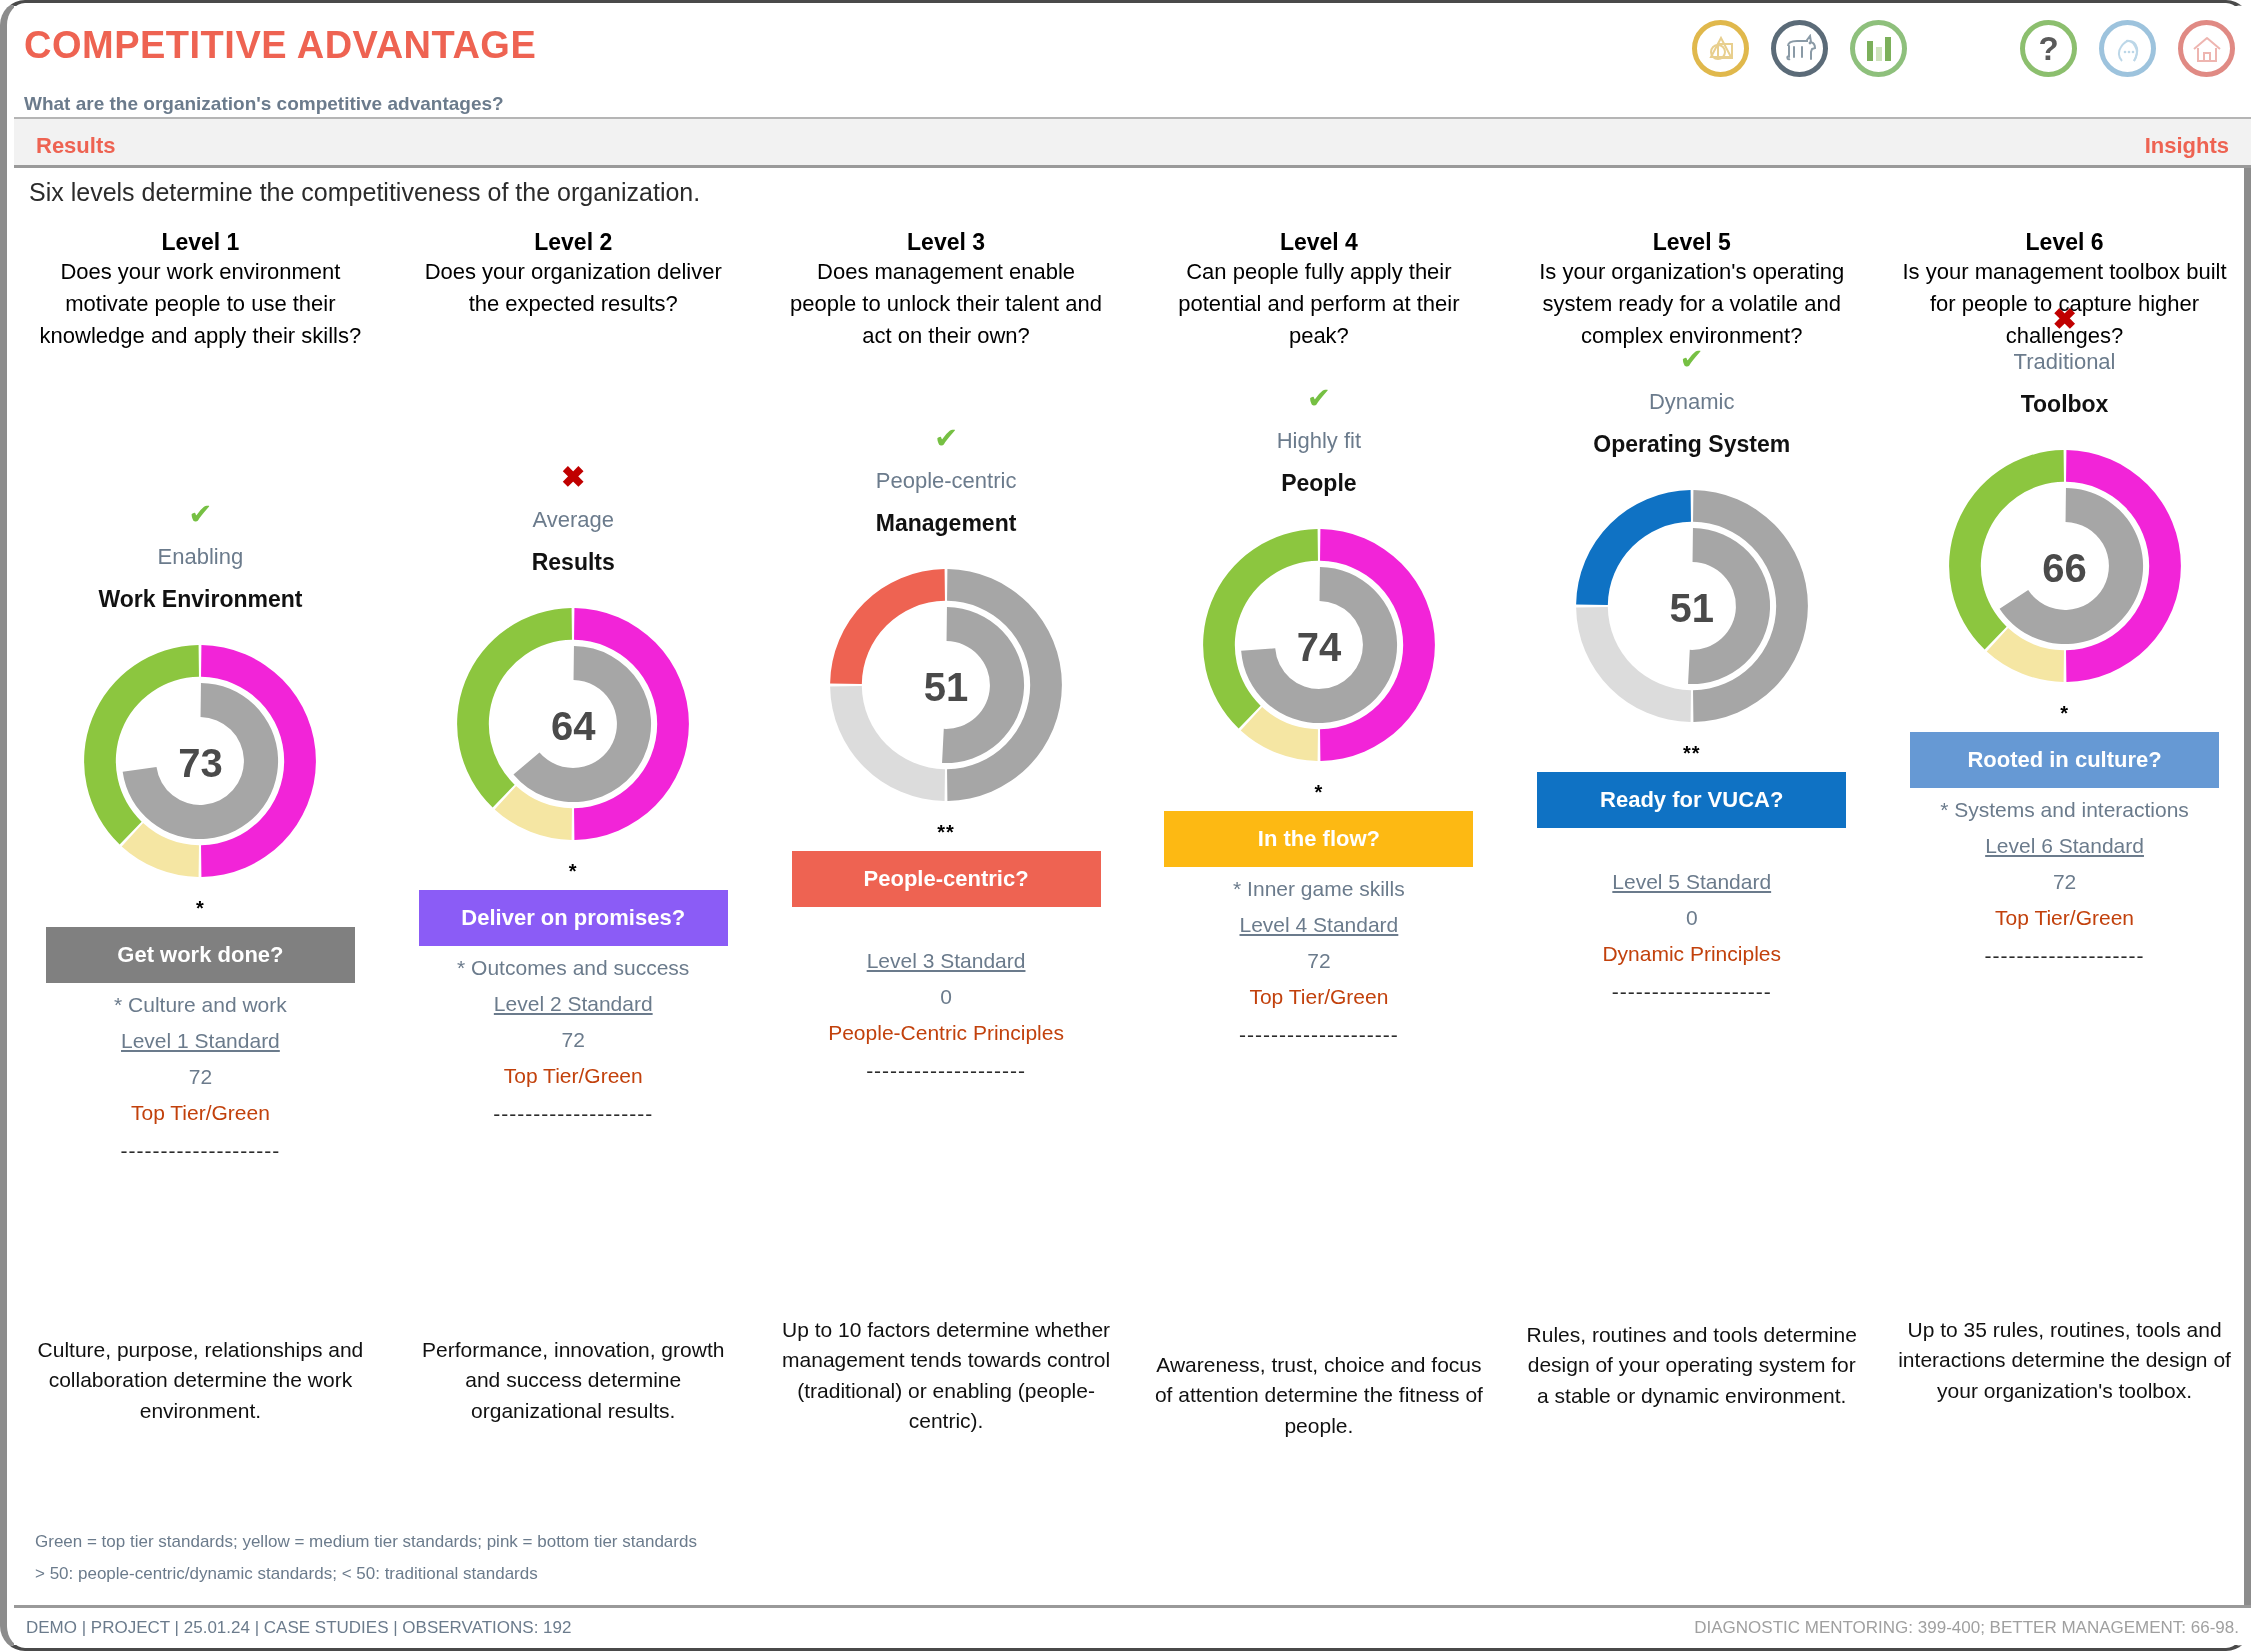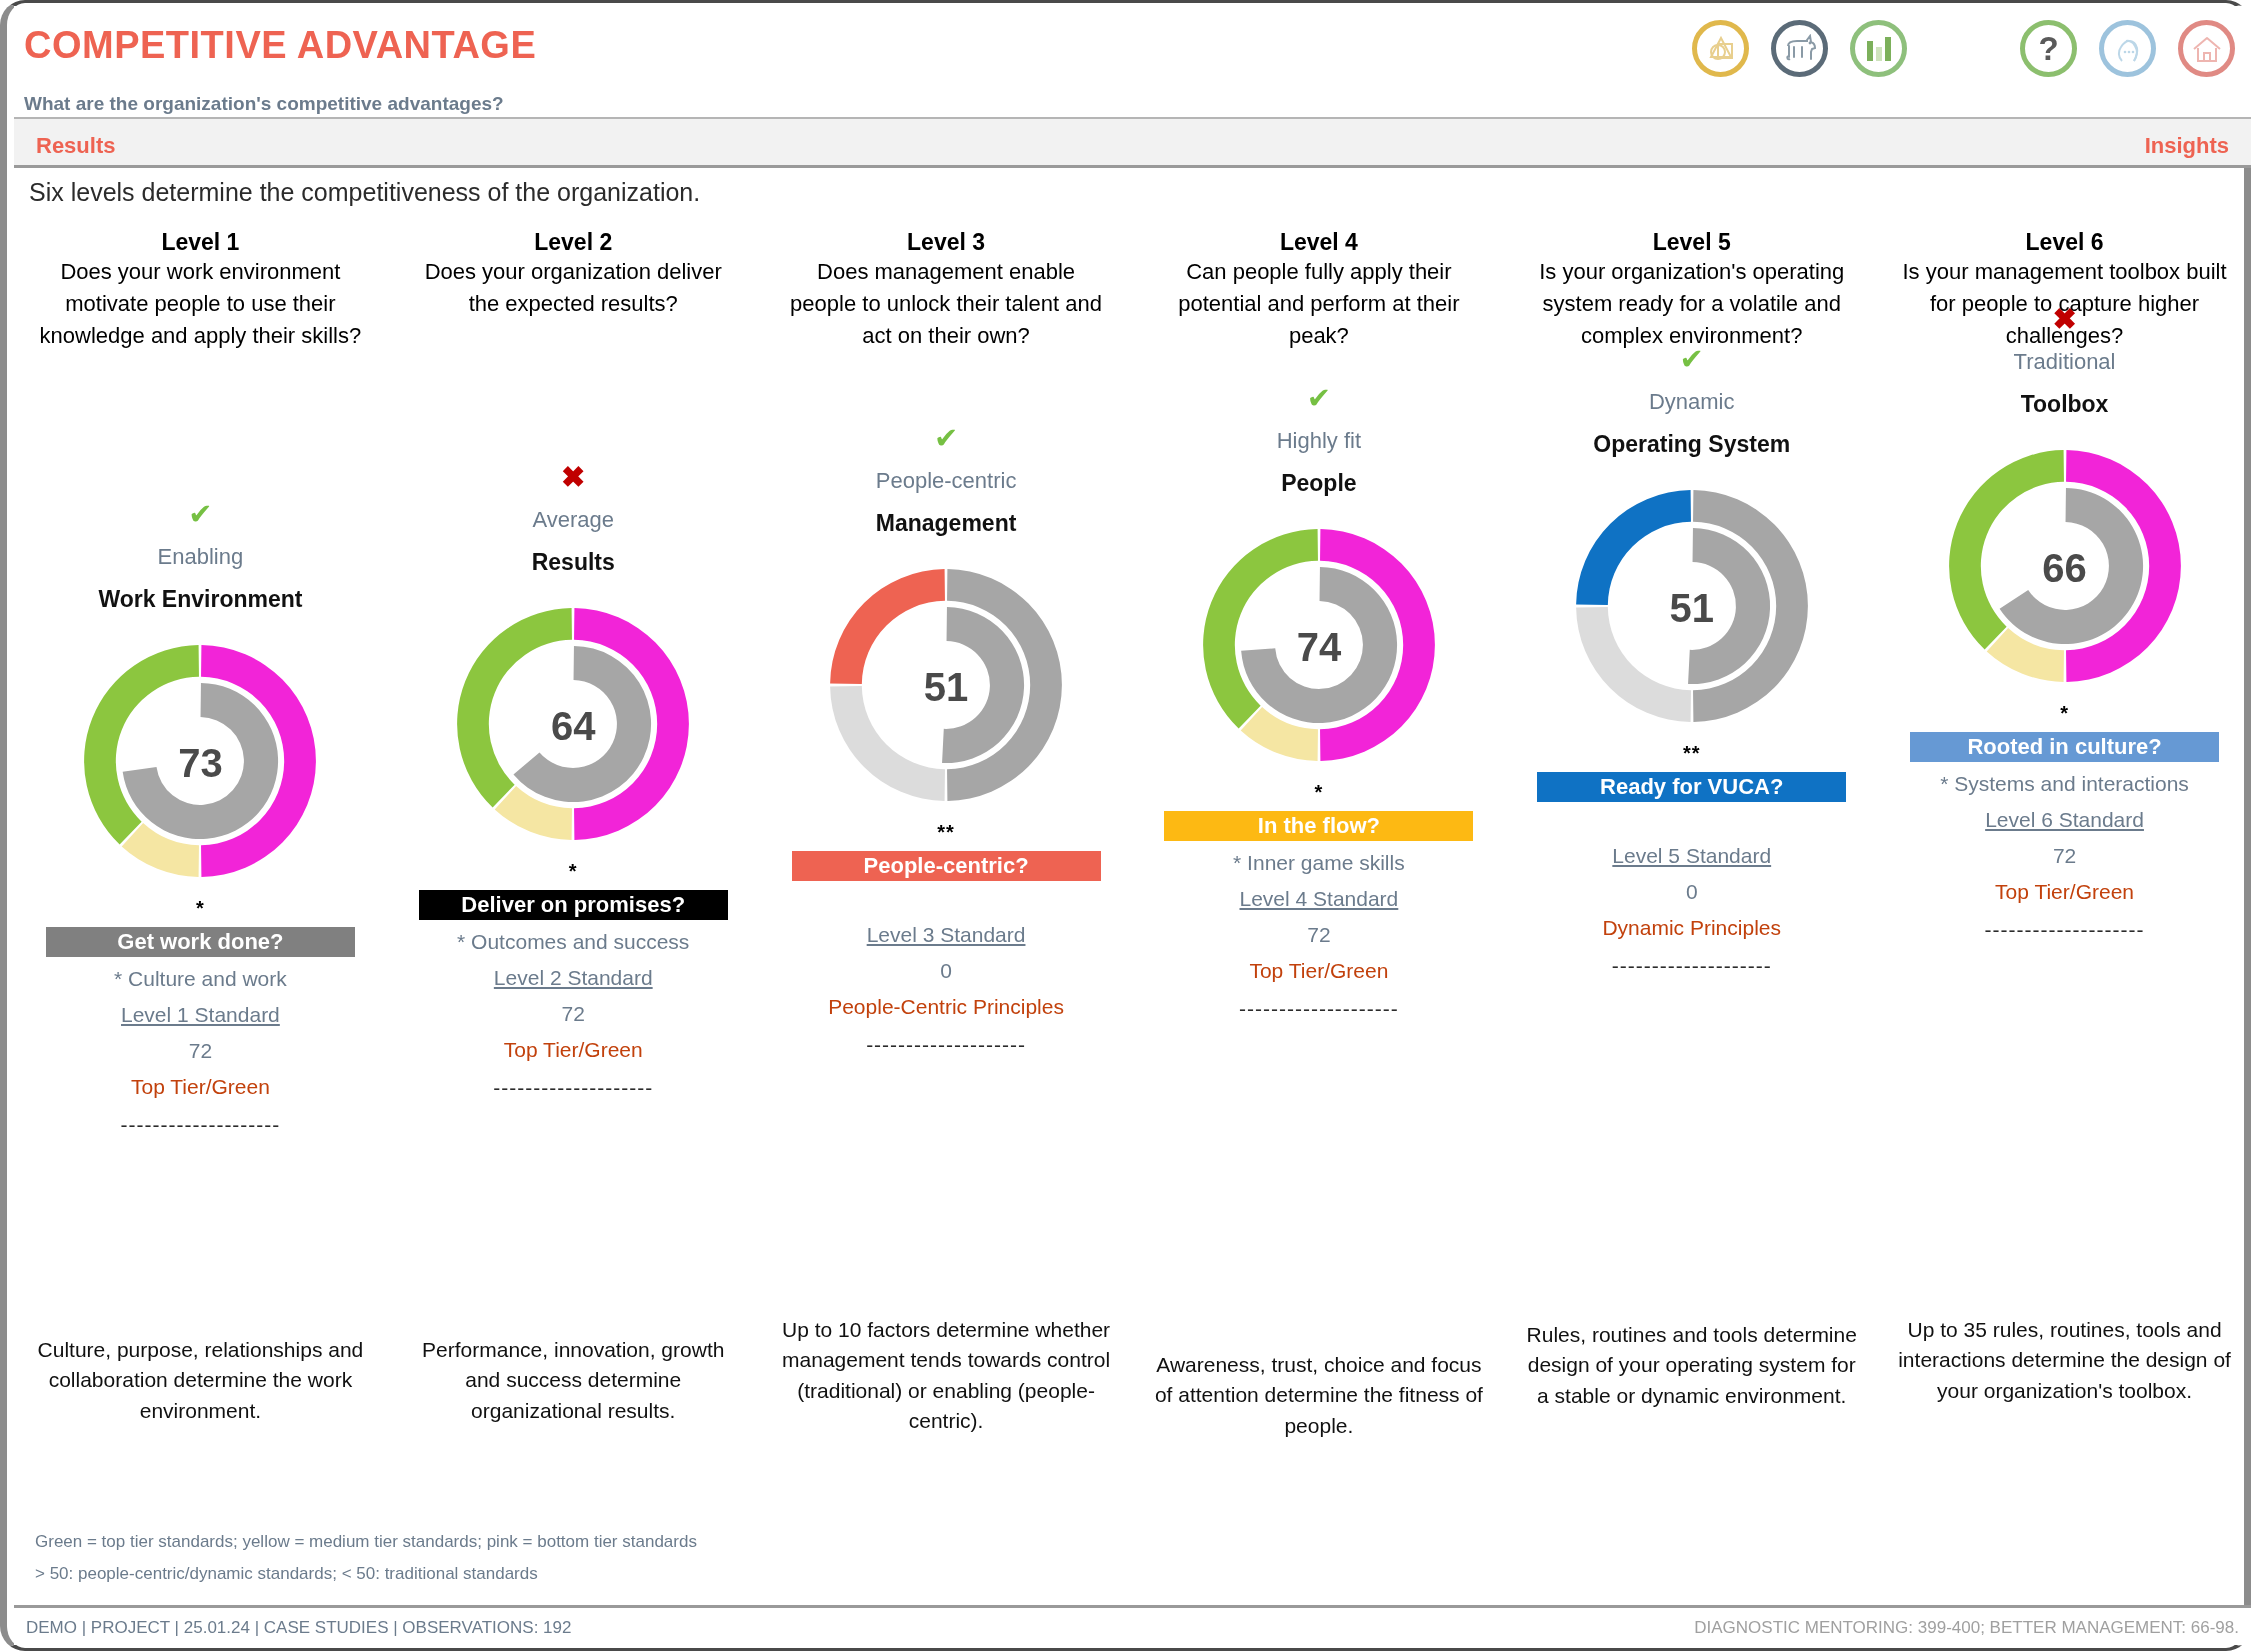--- a/index.html
+++ b/index.html
@@ -100,21 +100,21 @@
   .domain{font-size:23px;font-weight:bold;color:#111;margin-top:16px;}
   .donut-wrap{margin-top:26px;position:relative;}
   .donut-val{
     position:absolute;left:0;right:0;top:50%;transform:translateY(-50%);
     text-align:center;font-size:40px;font-weight:bold;color:#4a4a4a;
   }
   .stars{font-size:20px;font-weight:bold;margin-top:10px;letter-spacing:1px;height:22px;}
   .qbar{
     margin-top:8px;width:100%;max-width:309px;
     text-align:center;color:#fff;font-weight:bold;font-size:22px;
-    padding:2px 0;box-sizing:border-box;
+    padding:15px 0;box-sizing:border-box;
   }
   .note{font-size:21px;color:#6b7b8c;margin-top:10px;text-align:center;}
   .std{font-size:21px;color:#6b7b8c;margin-top:12px;text-decoration:underline;}
   .stdval{font-size:21px;color:#6b7b8c;margin-top:12px;}
   .stdtier{font-size:21px;color:#c2410c;margin-top:12px;}
   .dashes{font-size:21px;color:#2b2b2b;margin-top:14px;letter-spacing:1px;}
   .spacer-line{height:30px;}
   .desc{
     position:absolute;left:16px;right:16px;
     font-size:21px;line-height:1.45;text-align:center;color:#111;
@@ -224,21 +224,21 @@
           <div class="mark no">✖</div>
           <div class="status">Average</div>
           <div class="domain">Results</div>
           <div class="donut-wrap"><svg width="244" height="244" viewBox="0 0 200 200">
               <path d="M101.1606150793485 5.007089882257063 A95 95 0 0 1 101.16061507934846 194.99291011774295 L100.84297305763204 168.9948505065712 A69 69 0 0 0 100.84297305763207 31.005149493428817 Z" fill="#f224d8"></path>
               <path d="M98.83938492065154 194.99291011774295 A95 95 0 0 1 35.818930276512276 170.0413469969618 L53.384275674519444 150.87213623989857 A69 69 0 0 0 99.15702694236795 168.9948505065712 Z" fill="#f5e6a3"></path>
               <path d="M34.12682631379779 168.4523556096314 A95 95 0 0 1 98.83938492065148 5.007089882257063 L99.15702694236792 31.005149493428817 A69 69 0 0 0 52.15527384896892 149.7180267059428 Z" fill="#8cc63f"></path>
               <path d="M100.78188805345583 36.00477634173107 A64 64 0 1 1 51.18922689947594 141.3945458886694 L72.54394013095522 123.28443206237654 A36 36 0 1 0 100.43981203006891 64.00268669222373 Z" fill="#a6a6a6"></path>
             </svg><div class="donut-val">64</div></div>
           <div class="stars">*</div>
-          <div class="qbar" style="background: #000000;">Deliver on promises?</div>
+          <div class="qbar" style="background: #8b5cf6;">Deliver on promises?</div>
           <div class="note">* Outcomes and success</div>
           <div class="std">Level 2 Standard</div>
           <div class="stdval">72</div>
           <div class="stdtier">Top Tier/Green</div>
           <div class="dashes">--------------------</div>
         </div>
         <div class="desc" style="top: 1124px;">Performance, innovation, growth and success determine organizational results.</div>
       </div>
       <div class="col">
         <div class="lvl-title">Level 3</div>

